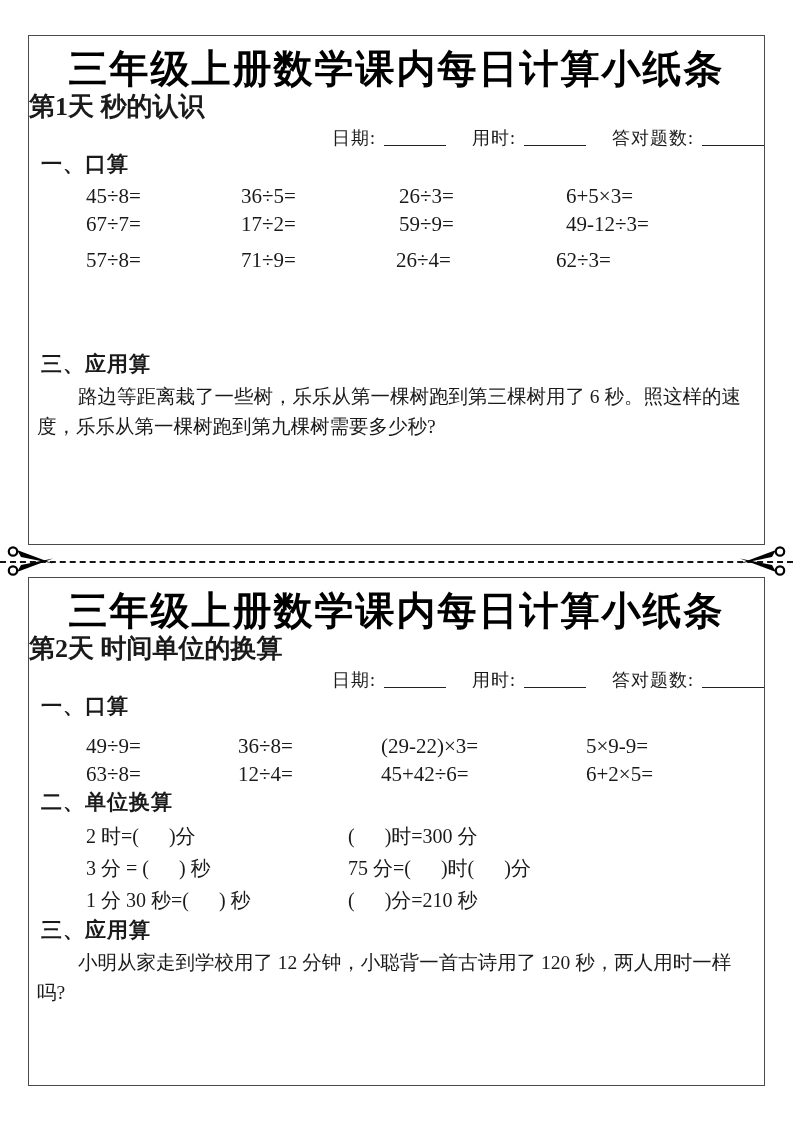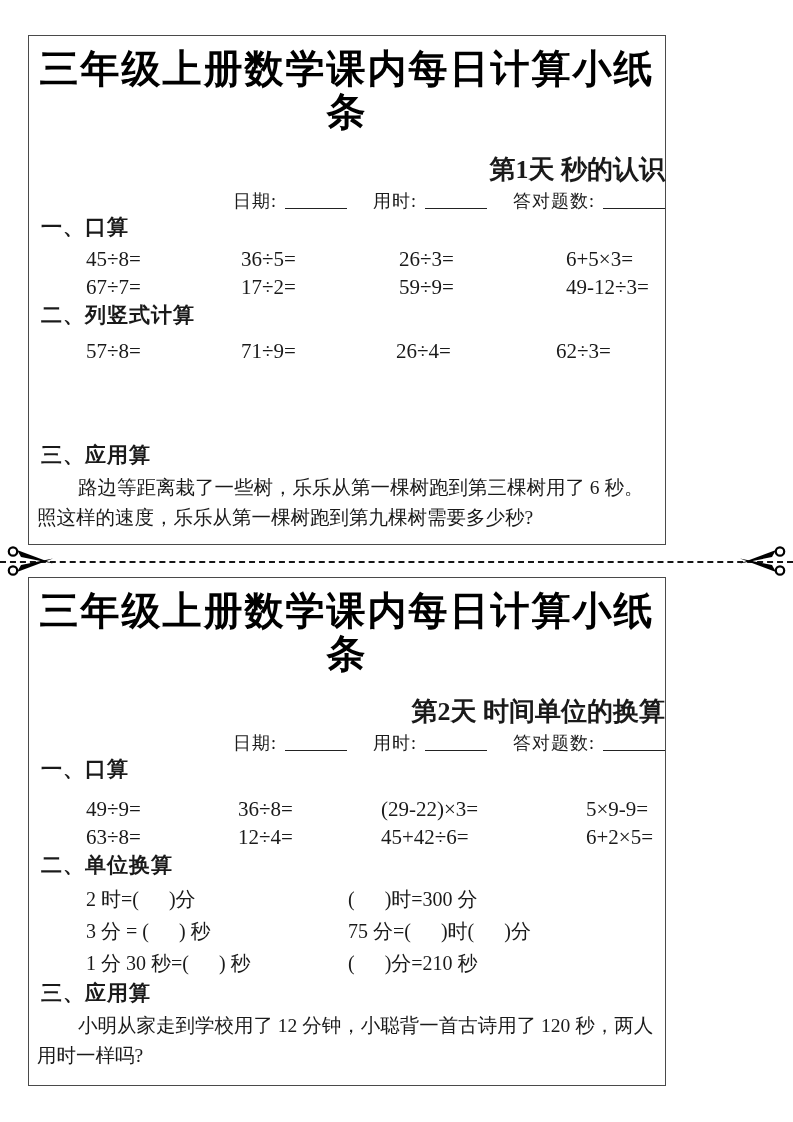--- a/index.html
+++ b/index.html
@@ -1,26 +1,26 @@
 <!DOCTYPE html>
 <html><head>
 <meta charset="utf-8">
 <style>
   * { margin:0; padding:0; box-sizing:border-box; }
   html,body { width:793px; height:1122px; background:#ffffff; color:#1a1a1a;
     font-family:"Liberation Serif","DejaVu Serif",serif; }
   .page { position:relative; width:793px; height:1122px; background:#fff; overflow:hidden; }
 
-  .slip { position:absolute; left:28px; width:638px; border:1px solid #4a4a4a; background:#fff; }
+  .slip { position:absolute; left:28px; width:737px; border:1px solid #4a4a4a; background:#fff; }
   .slip-1 { top:35px;  height:510px; }
   .slip-2 { top:577px; height:509px; }
 
   .slip-title { text-align:center; font-weight:bold; font-size:39px; letter-spacing:2px;
     margin-top:12px; line-height:1.1; color:#000; }
-  .slip-subtitle { text-align:right; font-weight:bold; font-size:26px; margin-top:20px; line-height:1.2; }
+  .slip-subtitle { text-align:left; font-weight:bold; font-size:26px; margin-top:0; line-height:1.2; }
 
   .meta { text-align:right; font-size:18px; margin-top:4px; white-space:nowrap; }
   .meta .lbl { letter-spacing:1px; }
   .meta .blank { display:inline-block; width:62px; height:16px;
     border-bottom:1.5px solid #222; margin:0 26px 0 8px; vertical-align:-2px; }
   .meta .blank:last-child { margin-right:0; }
 
   .sec-heading { font-size:21px; font-weight:bold; margin:0 0 0 12px; letter-spacing:1px; }
 
   .grid { display:grid; margin-left:57px; font-size:21px; line-height:28px; }
@@ -61,21 +61,20 @@
       <span>45÷8=</span>
       <span>36÷5=</span>
       <span>26÷3=</span>
       <span>6+5×3=</span>
       <span>67÷7=</span>
       <span>17÷2=</span>
       <span>59÷9=</span>
       <span>49-12÷3=</span>
     </div>
 
-    <div class="sec-heading">二、列竖式计算</div>
     <div class="grid grid-col-1">
       <span>57÷8=</span>
       <span>71÷9=</span>
       <span>26÷4=</span>
       <span>62÷3=</span>
     </div>
 
     <div class="workspace"></div>
 
     <div class="sec-heading">三、应用算</div>

